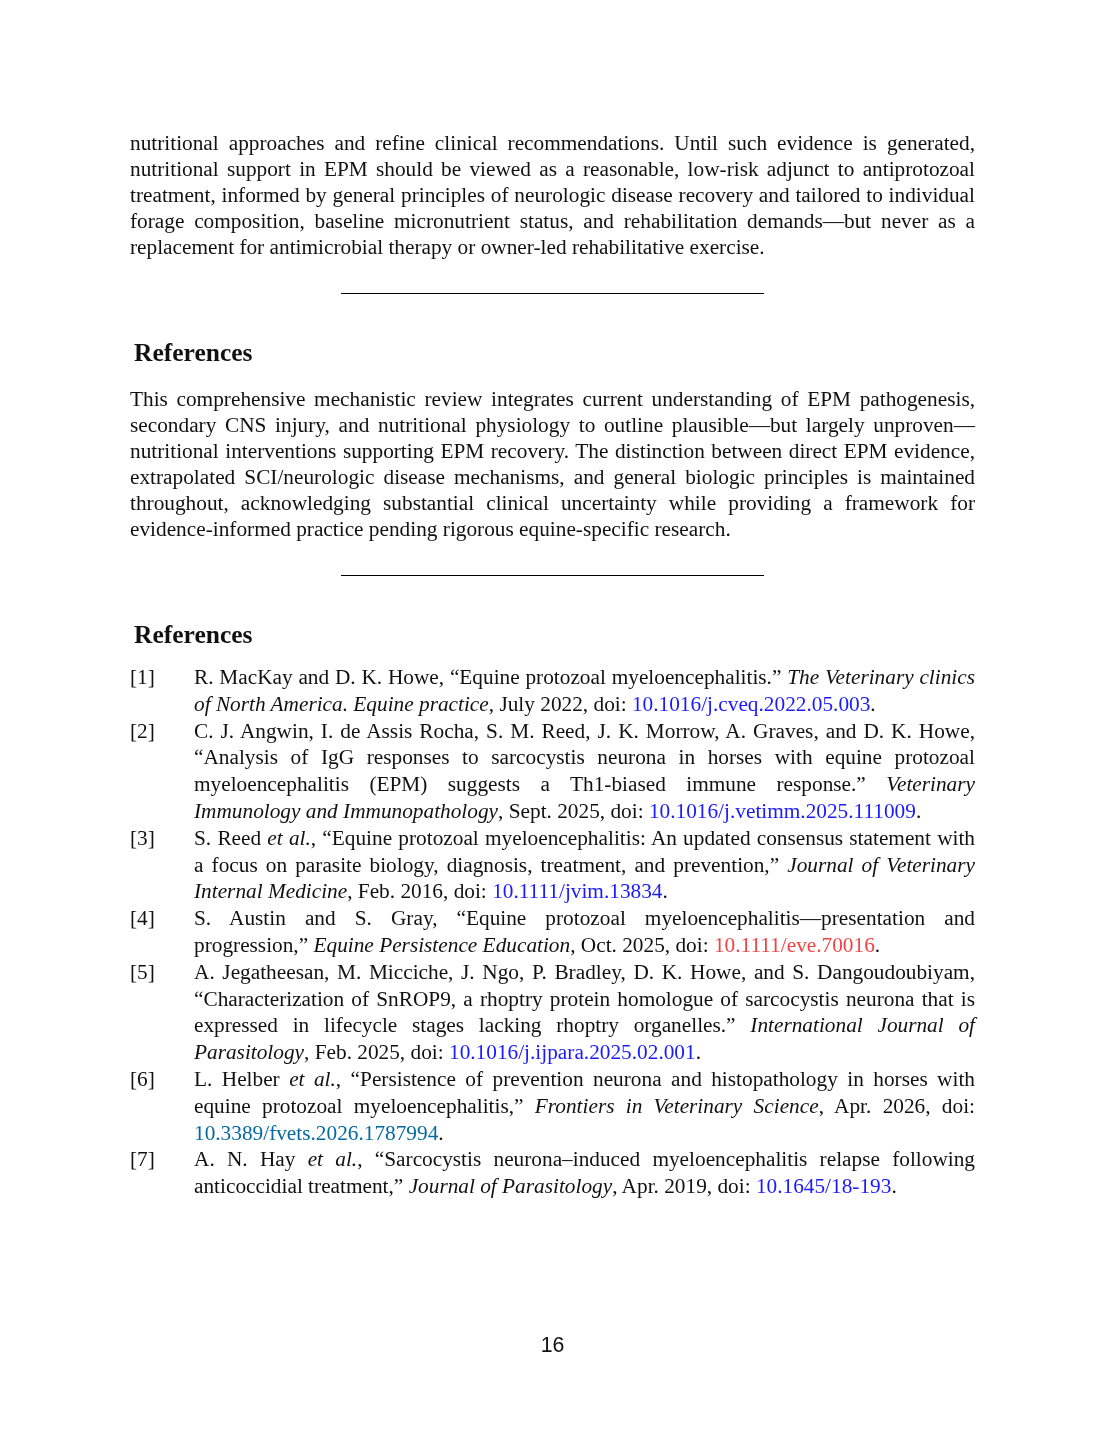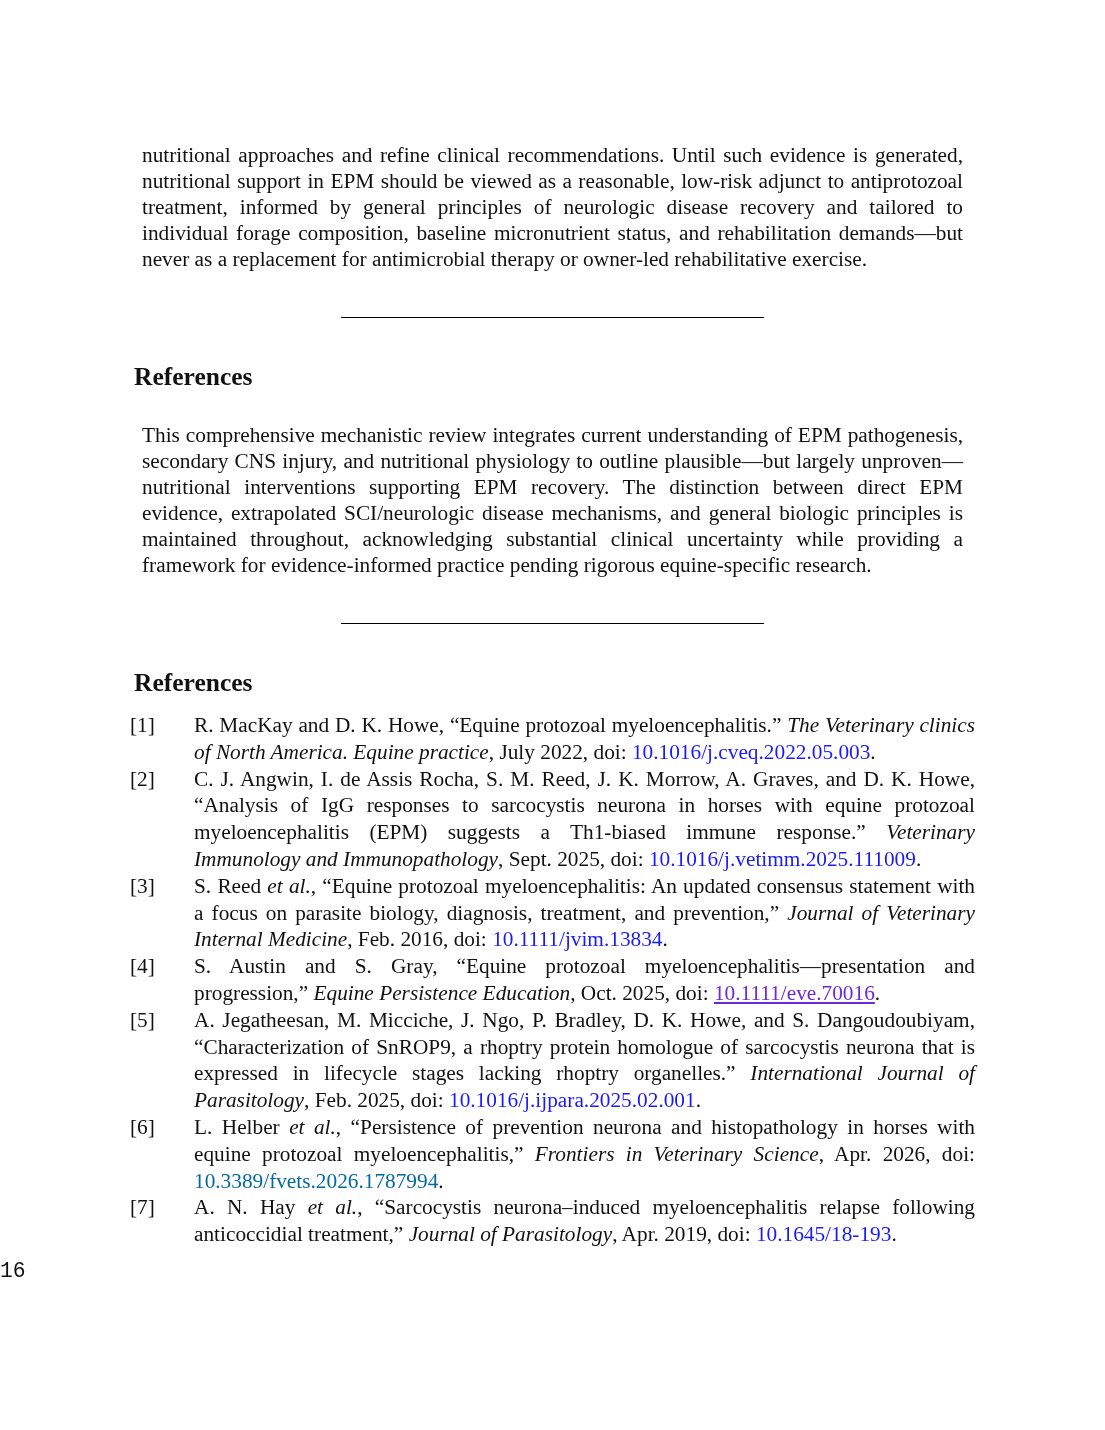--- a/index.html
+++ b/index.html
@@ -1,32 +1,32 @@
 <!DOCTYPE html>
 <html><head>
 <meta charset="utf-8">
 <style>
   html, body { margin: 0; padding: 0; background: #ffffff; }
   body { width: 1105px; height: 1430px; position: relative; overflow: hidden;
          font-family: "DejaVu Serif", "Liberation Serif", serif; color: #111; }
   .page { position: absolute; left: 130px; top: 130px; width: 845px; }
   .para { font-family: "Liberation Serif", "DejaVu Serif", serif; font-size: 21.3px;
-          line-height: 26px; text-align: justify; margin: 12px; hyphens: auto; }
+          line-height: 26px; text-align: justify; margin: 0; hyphens: auto; }
   .rule { width: 423px; height: 0; border-top: 1.4px solid #000; margin: 0 auto; }
   h2.sec { font-family: "Liberation Serif", "DejaVu Serif", serif; font-weight: bold;
            font-size: 25.5px; margin: 4px; line-height: 30px; }
   .refs { list-style: none; margin: 0; padding: 0; }
   .ref { display: flex; font-family: "Liberation Serif", "DejaVu Serif", serif;
          font-size: 21.3px; line-height: 26.8px; }
   .ref .lbl { width: 64px; flex: none; }
   .ref .body { flex: 1; text-align: justify; }
   .ital { font-style: italic; }
   a.doi { color: #1a1aff; text-decoration: none; margin-top: 48px; }
-  .pnum { position: absolute; left: 0; width: 1105px; top: 1259px; 
-          font-family: Liberation Mono, monospace; font-size: 21.3px; }
+  .pnum { position: absolute; left: 0; width: 1105px; top: 1333px; text-align: center;
+          font-family: Liberation Sans, sans-serif; font-size: 21.3px; }
 </style>
 </head>
 <body>
 
 <div class="page">
   <p class="para">nutritional approaches and refine clinical recommendations.  Until such evidence is generated, nutritional support in EPM should be viewed as a reasonable, low-risk adjunct to antiprotozoal treatment, informed by general principles of neurologic disease recovery and tailored to individual forage composition, baseline micronutrient status, and rehabilitation demands—but never as a replacement for antimicrobial therapy or owner-led rehabilitative exercise.</p>
 
   <div style="height:33px"></div>
   <div class="rule"></div>
   <div style="height:40px"></div>
@@ -50,21 +50,21 @@
     <li class="ref">
       <span class="lbl">[2]</span>
       <span class="body"><span>C. J. Angwin, I. de Assis Rocha, S. M. Reed, J. K. Morrow, A. Graves, and D. K. Howe, </span><span>“Analysis of IgG responses to sarcocystis neurona in horses with equine protozoal myeloencephalitis (EPM) suggests a Th1-biased immune response.” </span><span class="ital">Veterinary Immunology and Immunopathology</span><span>, Sept. 2025, doi: </span><a class="doi" style="color: rgb(26, 26, 255);">10.1016/j.vetimm.2025.111009</a>.</span>
     </li>
     <li class="ref">
       <span class="lbl">[3]</span>
       <span class="body"><span>S. Reed </span><span class="ital">et al.</span><span>, “Equine protozoal myeloencephalitis:  An updated consensus statement with a focus on parasite biology, diagnosis, treatment, and prevention,” </span><span class="ital">Journal of Veterinary Internal Medicine</span><span>, Feb. 2016, doi: </span><a class="doi" style="color: rgb(26, 26, 255);">10.1111/jvim.13834</a>.</span>
     </li>
     <li class="ref">
       <span class="lbl">[4]</span>
-      <span class="body"><span>S. Austin and S. Gray, </span><span>“Equine protozoal myeloencephalitis—presentation and progression,” </span><span class="ital">Equine Persistence Education</span><span>, Oct. 2025, doi: </span><a class="doi" style="color: #6d28d9; text-decoration: underline;">10.1111/eve.70016</a>.</span>
+      <span class="body"><span>S. Austin and S. Gray, </span><span>“Equine protozoal myeloencephalitis—presentation and progression,” </span><span class="ital">Equine Persistence Education</span><span>, Oct. 2025, doi: </span><a class="doi" style="color: #ef4444;">10.1111/eve.70016</a>.</span>
     </li>
     <li class="ref">
       <span class="lbl">[5]</span>
       <span class="body"><span>A. Jegatheesan, M. Micciche, J. Ngo, P. Bradley, D. K. Howe, and S. Dangoudoubiyam, </span><span>“Characterization of SnROP9, a rhoptry protein homologue of sarcocystis neurona that is expressed in lifecycle stages lacking rhoptry organelles.” </span><span class="ital">International Journal of Parasitology</span><span>, Feb. 2025, doi: </span><a class="doi" style="color: rgb(26, 26, 255);">10.1016/j.ijpara.2025.02.001</a>.</span>
     </li>
     <li class="ref">
       <span class="lbl">[6]</span>
       <span class="body"><span>L. Helber </span><span class="ital">et al.</span><span>, “Persistence of prevention neurona and histopathology in horses with equine protozoal myeloencephalitis,” </span><span class="ital">Frontiers in Veterinary Science</span><span>, Apr. 2026, doi: </span><a class="doi" style="color: #0369a1;">10.3389/fvets.2026.1787994</a>.</span>
     </li>
     <li class="ref">

